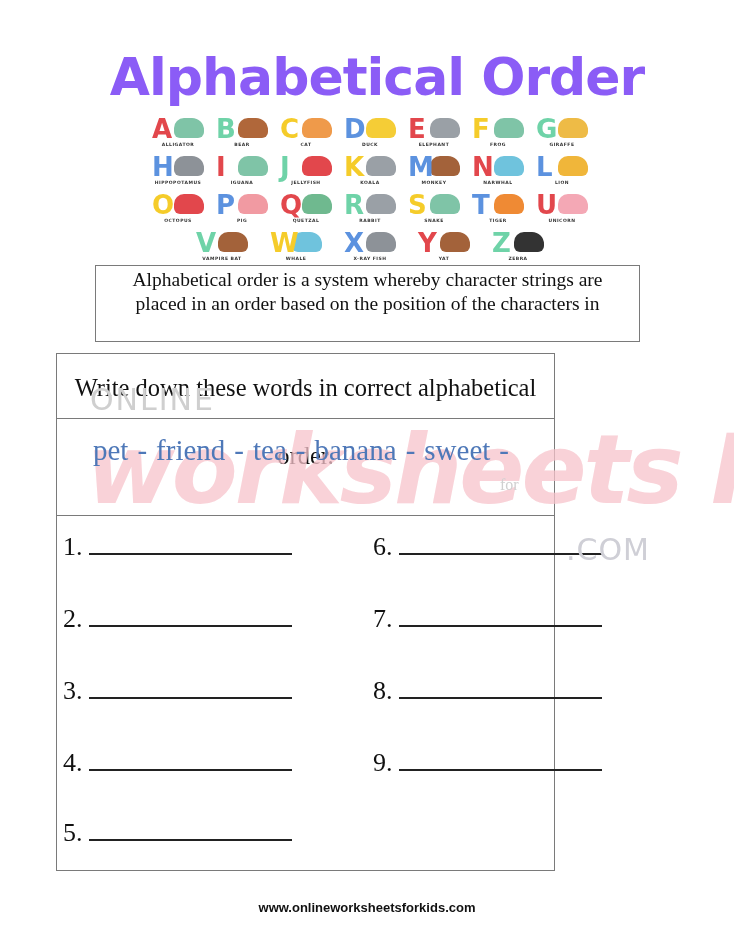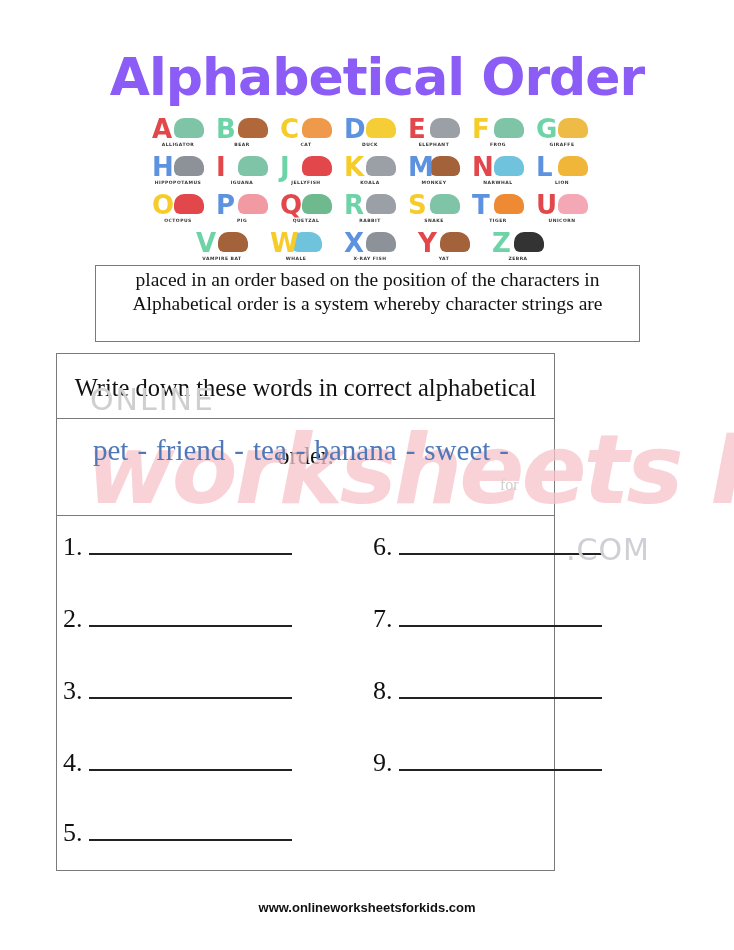--- a/index.html
+++ b/index.html
@@ -237,22 +237,22 @@
       </div>
       <div class="tile">
         <span class="critter" style="background: rgb(51, 51, 51);"></span>
         <span class="letter" style="color: rgb(111, 211, 168);">Z</span>
         <span class="animal">ZEBRA</span>
       </div>
     </div>
   </div>
 
 <div class="definition">
+  <div>Alphabetical order is a system whereby character strings are</div>
   <div>placed in an order based on the position of the characters in</div>
-  <div>Alphabetical order is a system whereby character strings are</div>
 </div>
 
 <div class="watermark wm-online">ONLINE</div>
 <div class="watermark wm-ws">worksheets KIDS</div>
 <div class="watermark wm-for">for</div>
 <div class="watermark wm-com">.COM</div>
 
 <div class="main-box">
   <div class="instruction">Write down these words in correct alphabetical order.</div>
   <div class="words">

